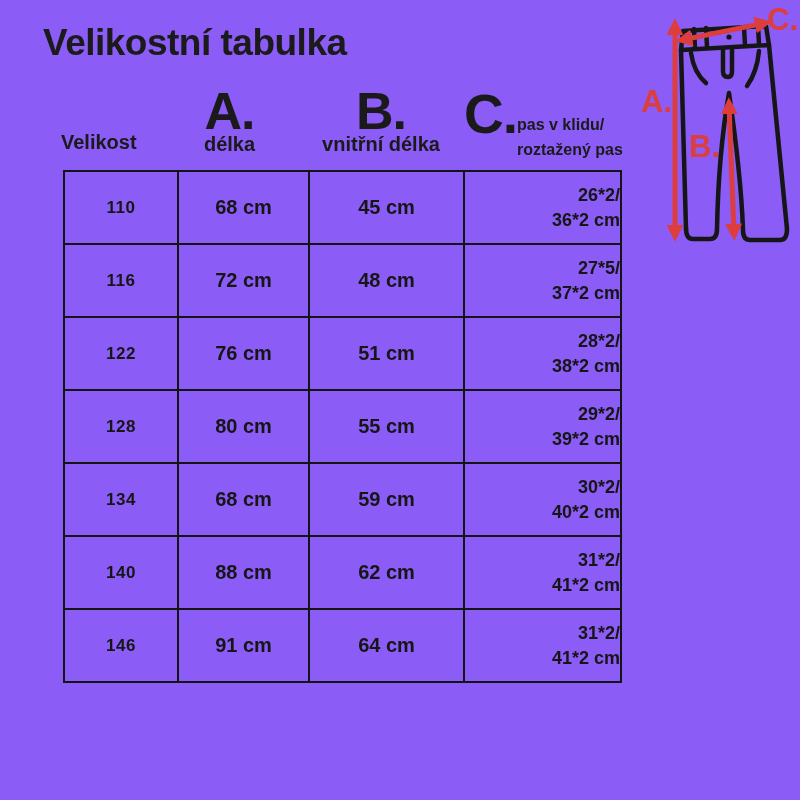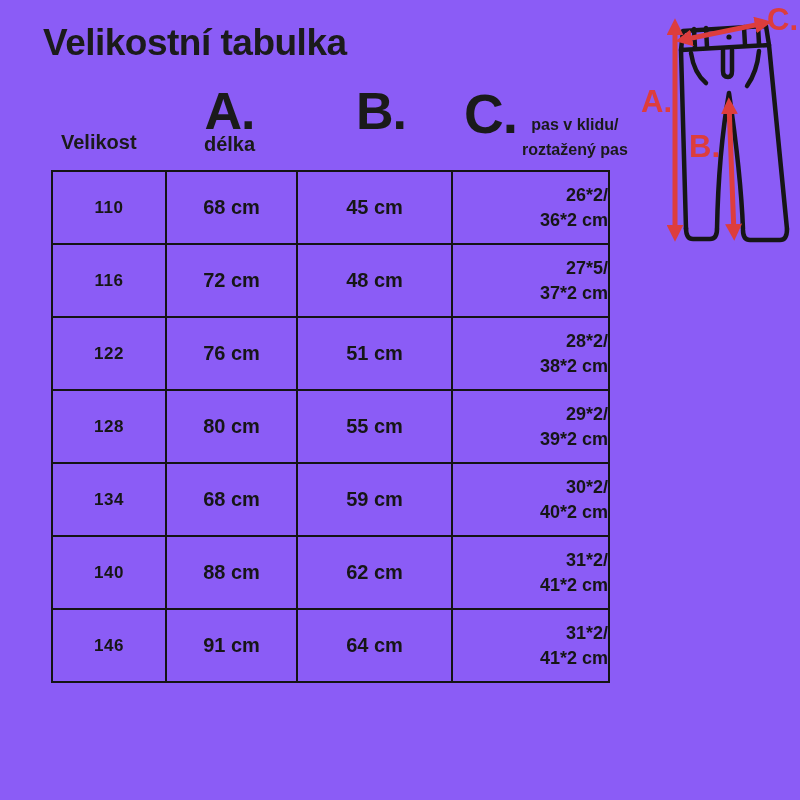--- a/index.html
+++ b/index.html
@@ -62,36 +62,34 @@
     flex-direction: row;
     align-items: flex-start;
   }
   .head-c .letter {
     font-size: 55px;
     font-weight: 800;
     line-height: 0.82;
     letter-spacing: -1px;
   }
   .head-c .c-sub {
-    margin-left: 5px;
     margin-top: 20px;
-    text-align: center;
   }
   .head-c .c-sub span {
     display: block;
     font-size: 16px;
     font-weight: 700;
     line-height: 25px;
     white-space: nowrap;
   }
 
   
   table.size-table {
     position: absolute;
-    left: 51px;
+    left: 63px;
     top: 170px;
     border-collapse: collapse;
     table-layout: fixed;
     padding-left: 36px;
   }
   table.size-table td {
     border: 2px solid #141414;
     text-align: center;
     vertical-align: middle;
     font-weight: 700;
@@ -129,20 +127,21 @@
 
   <div class="head-velikost">Velikost</div>
 
   <div class="col-head head-a">
     <span class="letter">A.</span>
     <span class="sub">délka</span>
   </div>
 
   <div class="col-head head-b">
     <span class="letter">B.</span>
+    <span class="sub">vnitřní délka</span>
   </div>
 
   <div class="head-c">
     <span class="letter">C.</span>
     <span class="c-sub">
       <span>pas v klidu/</span>
       <span>roztažený pas</span>
     </span>
   </div>
 

